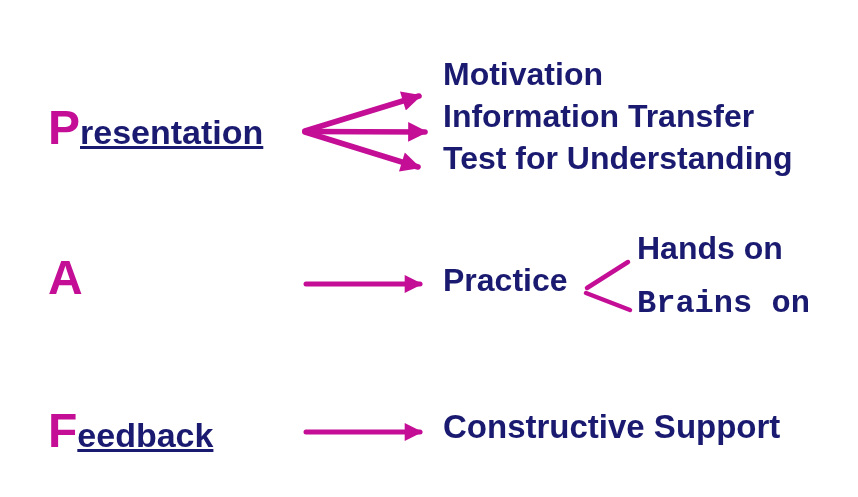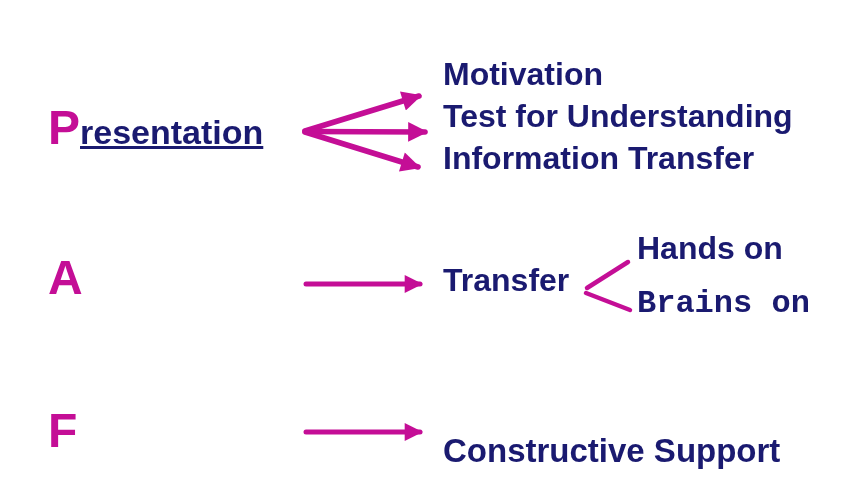--- a/index.html
+++ b/index.html
@@ -86,21 +86,20 @@
     white-space: nowrap;
     font-family: Liberation Mono, monospace;
   }
   .item-constructive {
     position: absolute;
     left: 443px;
     top: 410px;
     font-size: 33px;
     line-height: 1;
     white-space: nowrap;
-    margin-top: 24px;
   }
 
   .arrow-line {
     stroke: var(--magenta);
     stroke-linecap: round;
     fill: none;
   }
   .mk { fill: var(--magenta); }
 </style>
 </head>
@@ -130,29 +129,30 @@
       <line class="arrow-line" stroke-width="5" x1="306" y1="432" x2="420" y2="432" marker-end="url(#ah)"></line>
     </g>
   </svg>
 
   <div class="row-label label-presentation">
     <span class="initial">P</span>
       <span class="rest">resentation</span>
   </div>
   <div class="outcome-list">
     <div>Motivation</div>
+    <div>Information Transfer</div>
     <div>Test for Understanding</div>
-    <div>Information Transfer</div>
   </div>
 
   <div class="row-label label-application">
     <span class="initial">A</span>
   </div>
-  <div class="node-practice">Transfer</div>
+  <div class="node-practice">Practice</div>
   <div class="item-hands-on">Hands on</div>
   <div class="item-brains-on">Brains on</div>
 
   <div class="row-label label-feedback">
     <span class="initial">F</span>
+      <span class="rest">eedback</span>
   </div>
   <div class="item-constructive">Constructive Support</div>
 
 </div>
 
 </body></html>

